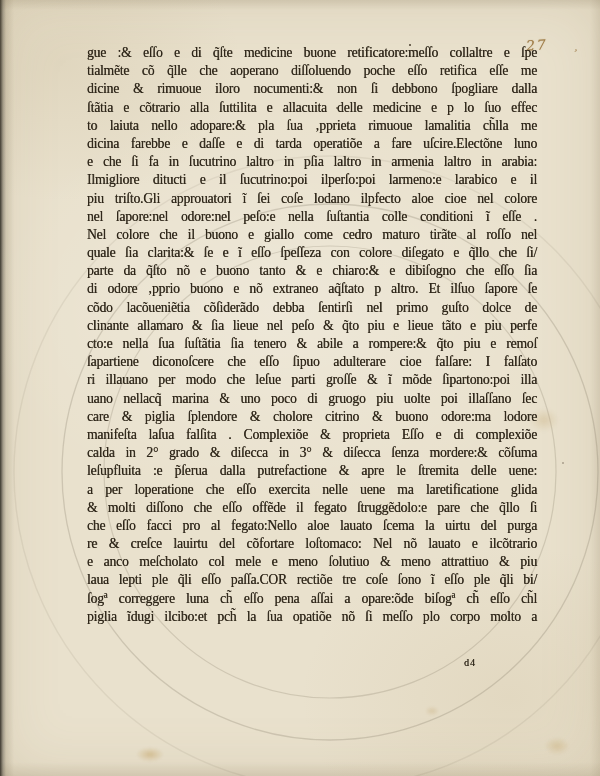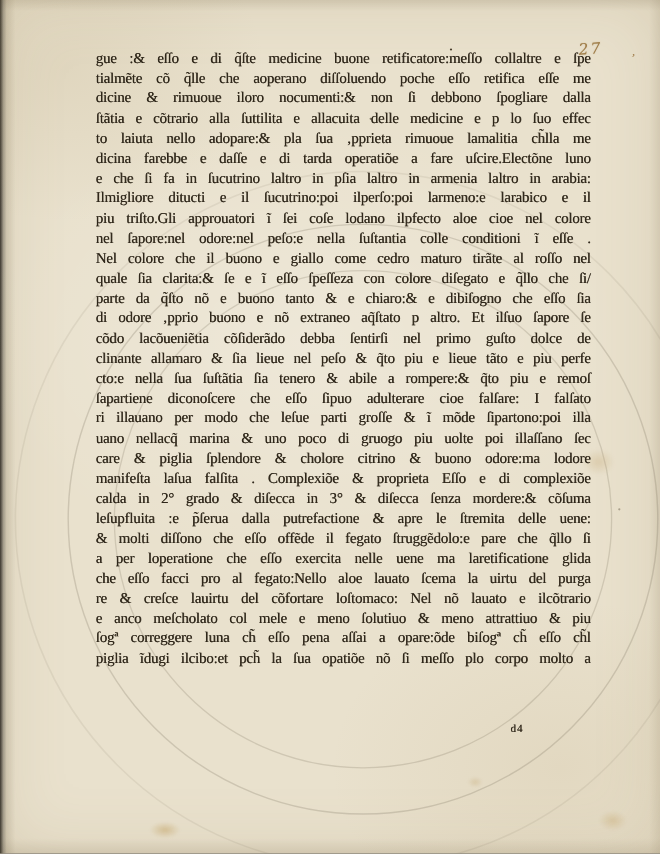--- a/index.html
+++ b/index.html
@@ -107,24 +107,25 @@
       <div class="line">cõdo lacõueniẽtia cõſiderãdo debba ſentirſi nel primo guſto dolce de</div>
       <div class="line">clinante allamaro &amp; ſia lieue nel peſo &amp; q̃to piu e lieue tãto e piu perfe</div>
       <div class="line">cto:e nella ſua ſuſtãtia ſia tenero &amp; abile a rompere:&amp; q̃to piu e remoſ</div>
       <div class="line">ſapartiene diconoſcere che eſſo ſipuo adulterare cioe falſare: I falſato</div>
       <div class="line">ri illauano per modo che leſue parti groſſe &amp; ĩ mõde ſipartono:poi illa</div>
       <div class="line">uano nellacq̃ marina &amp; uno poco di gruogo piu uolte poi illaſſano ſec</div>
       <div class="line">care &amp; piglia ſplendore &amp; cholore citrino &amp; buono odore:ma lodore</div>
       <div class="line">manifeſta laſua falſita . Complexiõe &amp; proprieta Eſſo e di complexiõe</div>
       <div class="line">calda in 2° grado &amp; diſecca in 3° &amp; diſecca ſenza mordere:&amp; cõſuma</div>
       <div class="line">leſupfluita :e p̃ſerua dalla putrefactione &amp; apre le ſtremita delle uene:</div>
+      <div class="line">a per loperatione che eſſo exercita nelle uene ma laretificatione glida</div>
       <div class="line">&amp; molti diſſono che eſſo offẽde il fegato ſtruggẽdolo:e pare che q̃llo ſi</div>
-      <div class="line">a per loperatione che eſſo exercita nelle uene ma laretificatione glida</div>
       <div class="line">che eſſo facci pro al fegato:Nello aloe lauato ſcema la uirtu del purga</div>
       <div class="line">re &amp; creſce lauirtu del cõfortare loſtomaco: Nel nõ lauato e ilcõtrario</div>
       <div class="line">e anco meſcholato col mele e meno ſolutiuo &amp; meno attrattiuo &amp; piu</div>
+      <div class="line">laua lepti ple q̃li eſſo paſſa.COR rectiõe tre coſe ſono ĩ eſſo ple q̃li bi/</div>
       <div class="line">ſogª correggere luna ch̃ eſſo pena aſſai a opare:õde biſogª ch̃ eſſo ch̃l</div>
       <div class="line">piglia ĩdugi ilcibo:et pch̃ la ſua opatiõe nõ ſi meſſo plo corpo molto a</div>
     </div>
 
   <div class="signature">d4</div>
 
 </div>
 
 </body></html>

